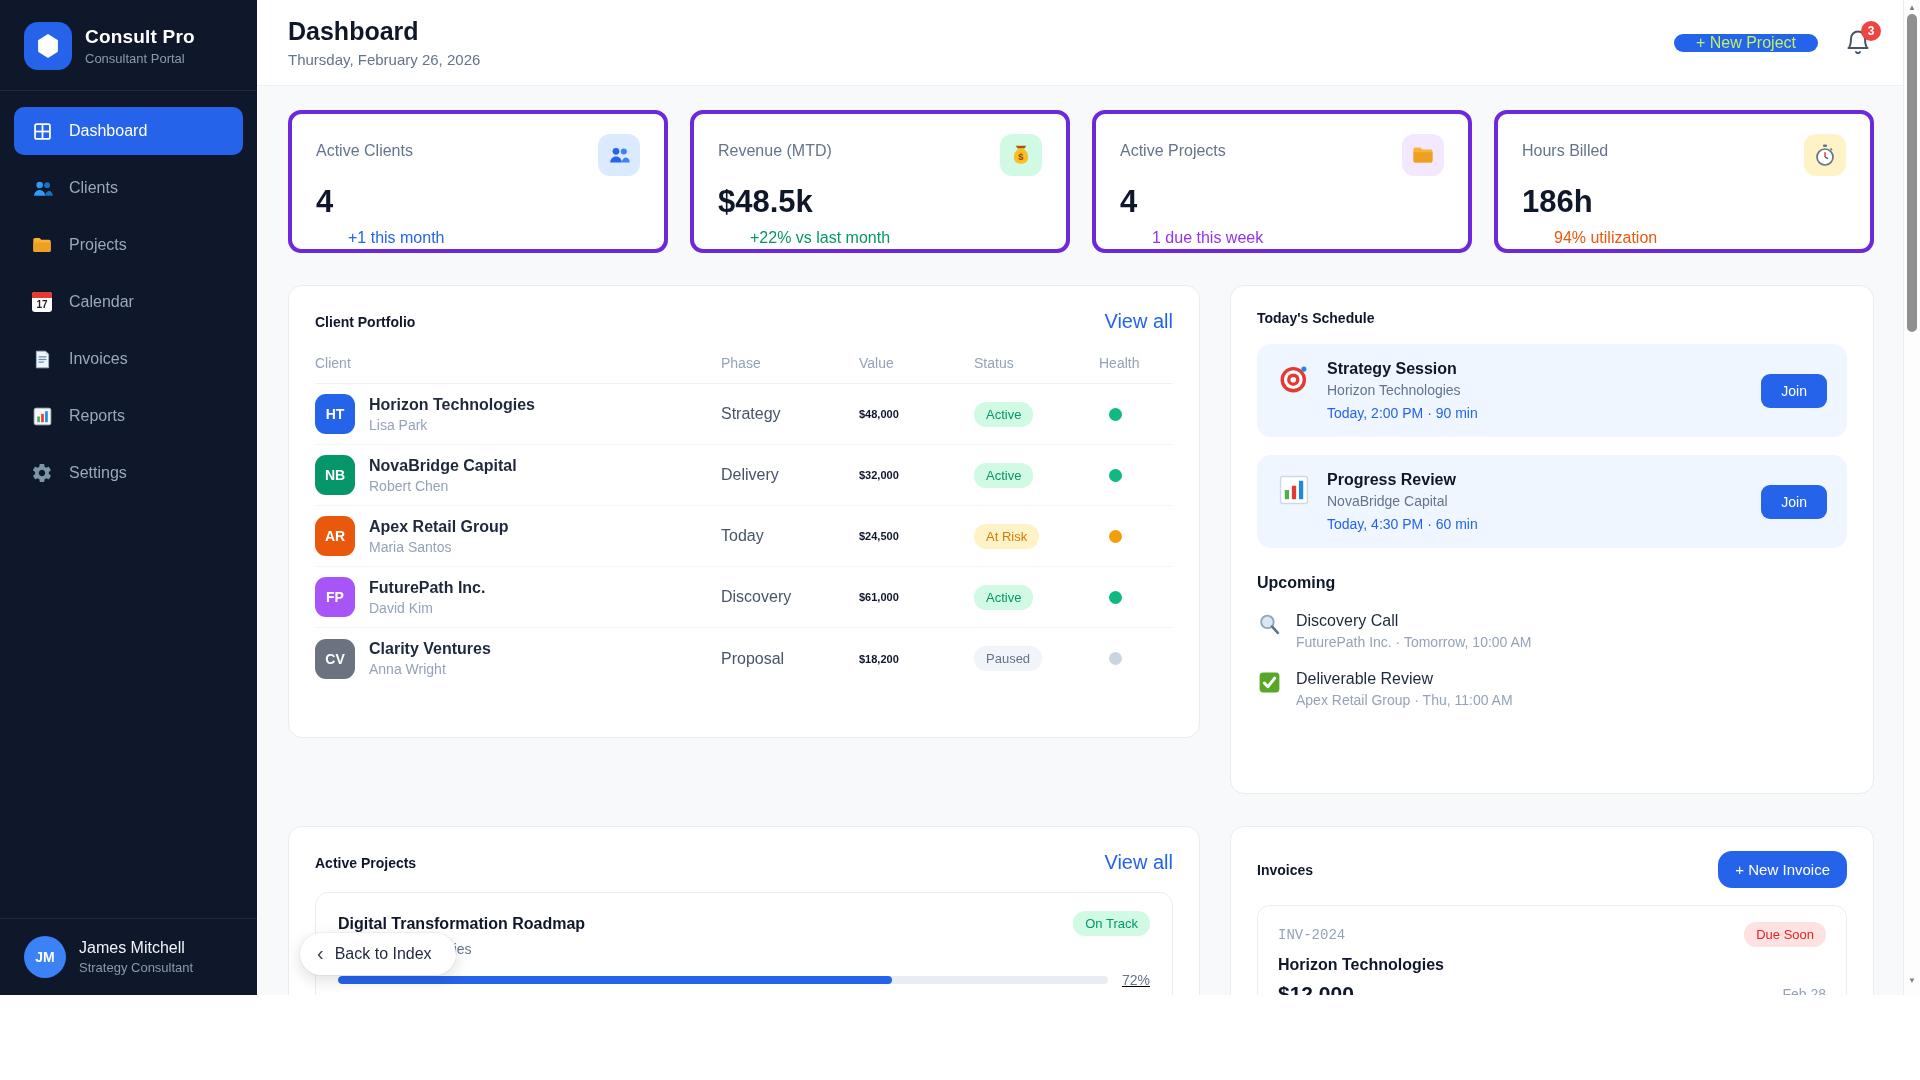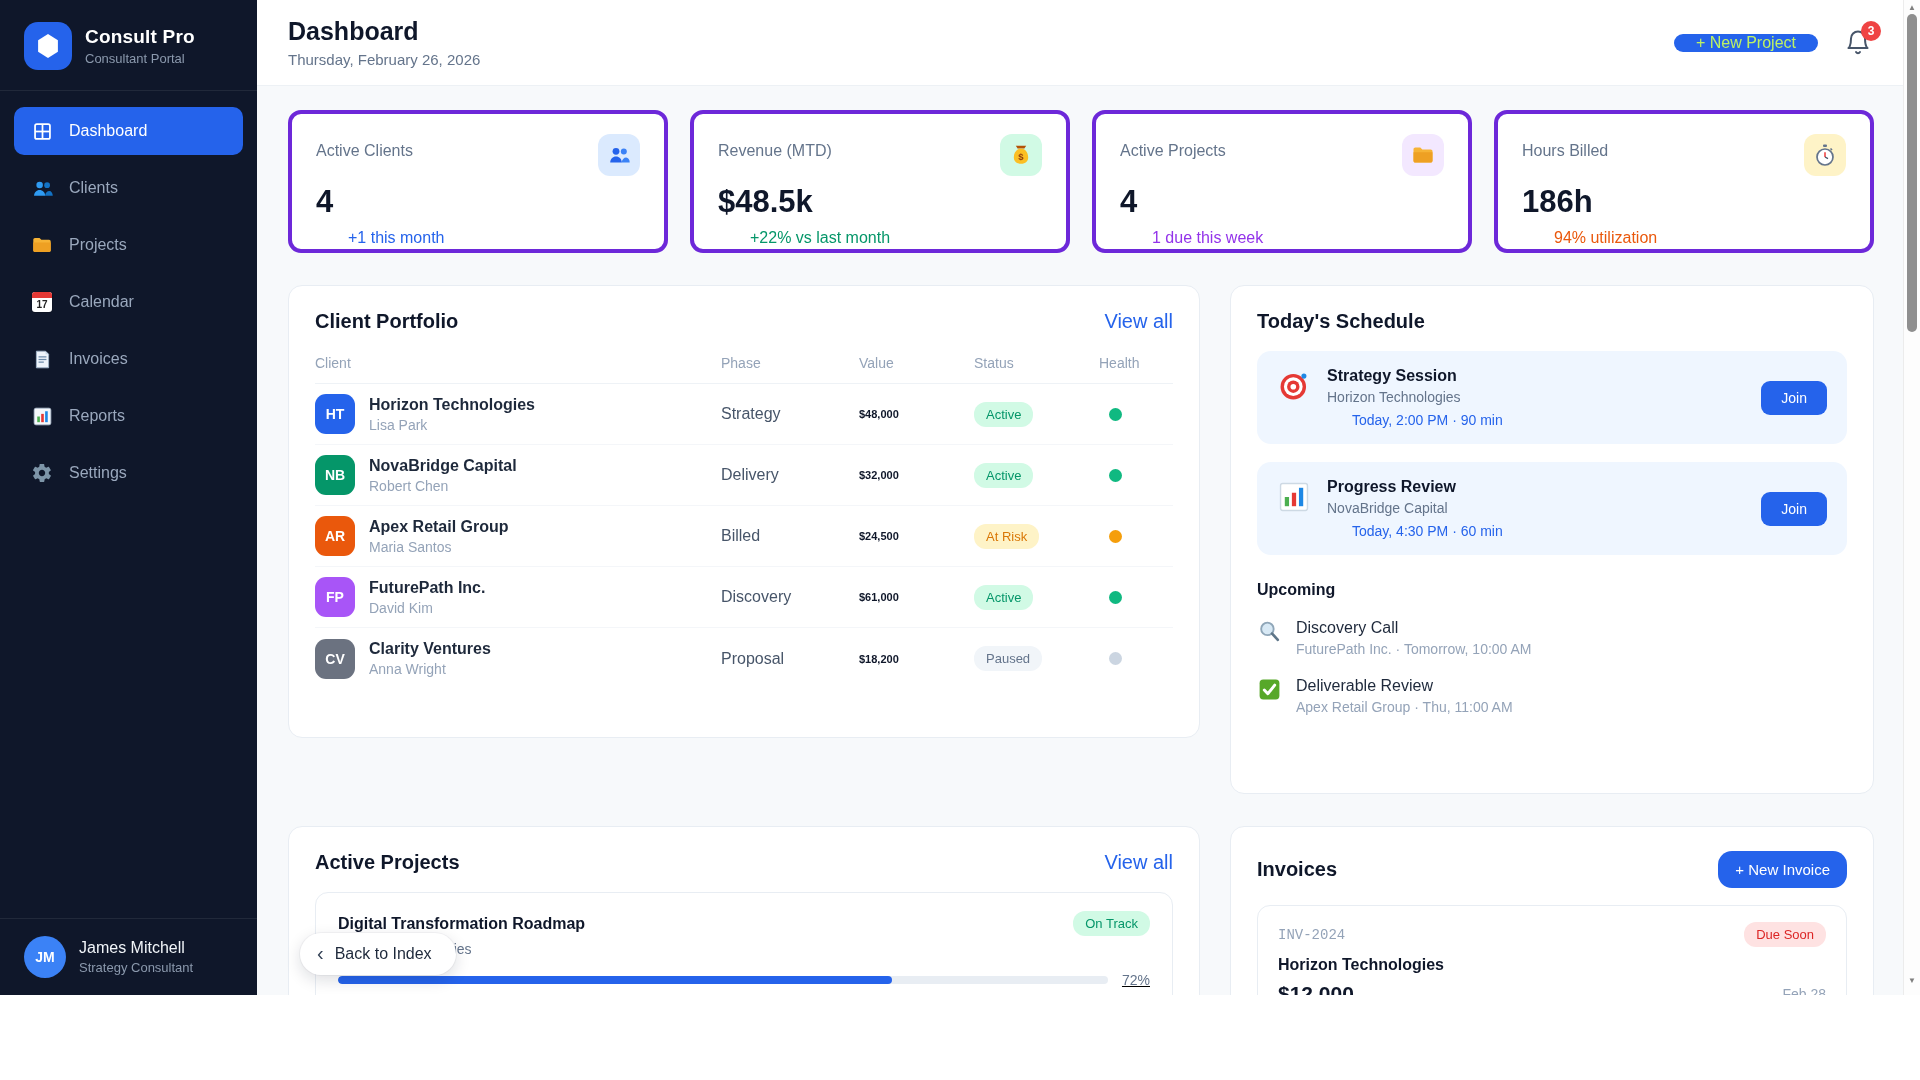--- a/index.html
+++ b/index.html
@@ -45,21 +45,21 @@
   .stat-label { font-size:16px; color:#64748b; margin-top:8px; }
   .stat-icon { width:42px; height:42px; border-radius:12px; display:flex; align-items:center; justify-content:center; }
   .bg-blue { background:#dbeafe; } .bg-green { background:#d1fae5; } .bg-purple { background:#f3e8ff; } .bg-amber { background:#fef3c7; }
   .stat-value { font-size:31px; font-weight:bold; color:#0f172a; margin-top:8px; }
   .stat-sub { font-size:16px; margin-top:9px;margin-left:32px; }
   .sub-blue { color:#2563eb; } .sub-green { color:#059669; } .sub-purple { color:#9333ea; } .sub-orange { color:#ea580c; }
 
   .two-col { display:grid; grid-template-columns:912px 1fr; gap:30px; }
   .panel { background:#fff; border:1px solid #e8edf3; border-radius:14px; padding:24px 26px; }
   .panel-head { display:flex; justify-content:space-between; align-items:center; }
-  .panel-title { font-size:20px; font-weight:bold; color:#0f172a; }
+  .panel-title { font-size:14px; font-weight:bold; color:#0f172a; }
   .link { color:#2563eb; font-size:20px; cursor:pointer; text-decoration:none;margin-left:44px; }
 
   
   .pf-panel { height:453px; }
   .tbl-head, .tbl-row { display:grid; grid-template-columns:406px 138px 115px 125px 1fr; align-items:center; }
   .tbl-head { margin-top:22px; padding-bottom:12px; border-bottom:1px solid #eef2f6; color:#94a3b8; font-size:14px; }
   .tbl-row { height:61px; border-bottom:1px solid #f4f6f9; cursor:pointer; }
   .tbl-row:last-child { border-bottom:none; }
   .client-cell { display:flex; align-items:center; gap:14px; }
   .cl-avatar { width:40px; height:40px; border-radius:11px; color:#fff; font-size:14px; font-weight:bold; display:flex; align-items:center; justify-content:center; flex-shrink:0; }
@@ -76,21 +76,21 @@
   .dot { width:13px; height:13px; border-radius:50%; margin-left:10px; }
   .dot-green { background:#10b981; } .dot-amber { background:#f59e0b; } .dot-gray { background:#cbd5e1; }
 
   
   .sched-panel { height:509px; display:flex; flex-direction:column; }
   .meet-card { background:#eff6ff; border-radius:14px; padding:16px 20px; display:flex; align-items:center; gap:16px; margin-top:18px; }
   .meet-icon { width:34px; height:34px; flex-shrink:0; align-self:flex-start; margin-top:2px; }
   .meet-body { flex:1; }
   .meet-title { font-size:16px; font-weight:bold; color:#0f172a; }
   .meet-company { font-size:14px; color:#64748b; margin-top:4px; }
-  .meet-time { font-size:14px; color:#2563eb; margin-top:7px;margin-left:25px; }
+  .meet-time { font-size:14px; color:#2563eb; margin-top:7px; }
   .btn-join { background:#2563eb; color:#fff; border:none; font-family:inherit; font-size:14px; padding:9px 20px; border-radius:9px; cursor:pointer; }
   .upcoming-title { font-size:16px; font-weight:bold; color:#0f172a; margin-top:26px; }
   .up-item { display:flex; gap:14px; margin-top:20px; align-items:flex-start; }
   .up-icon { width:25px; height:25px; flex-shrink:0; }
   .up-title { font-size:16px; color:#1e293b; }
   .up-detail { font-size:14px; color:#94a3b8; margin-top:4px; }
 
   
   .proj-card { border:1px solid #e8edf3; border-radius:13px; padding:18px 22px; margin-top:18px; }
   .proj-top { display:flex; justify-content:space-between; align-items:center; }
@@ -348,21 +348,21 @@
           </div>
 
           <div class="tbl-row">
             <div class="client-cell">
               <div class="cl-avatar av-orange">AR</div>
               <div>
                   <div class="cl-name">Apex Retail Group</div>
               <div class="cl-contact">Maria Santos</div>
                 </div>
             </div>
-            <div class="phase-cell">Billed</div>
+            <div class="phase-cell">Today</div>
             <div class="value-cell">$24,500</div>
             <div><span class="badge b-amber">At Risk</span></div>
             <div>
                 <div class="dot dot-amber"></div>
               </div>
           </div>
 
           <div class="tbl-row">
             <div class="client-cell">
               <div class="cl-avatar av-violet">FP</div>

